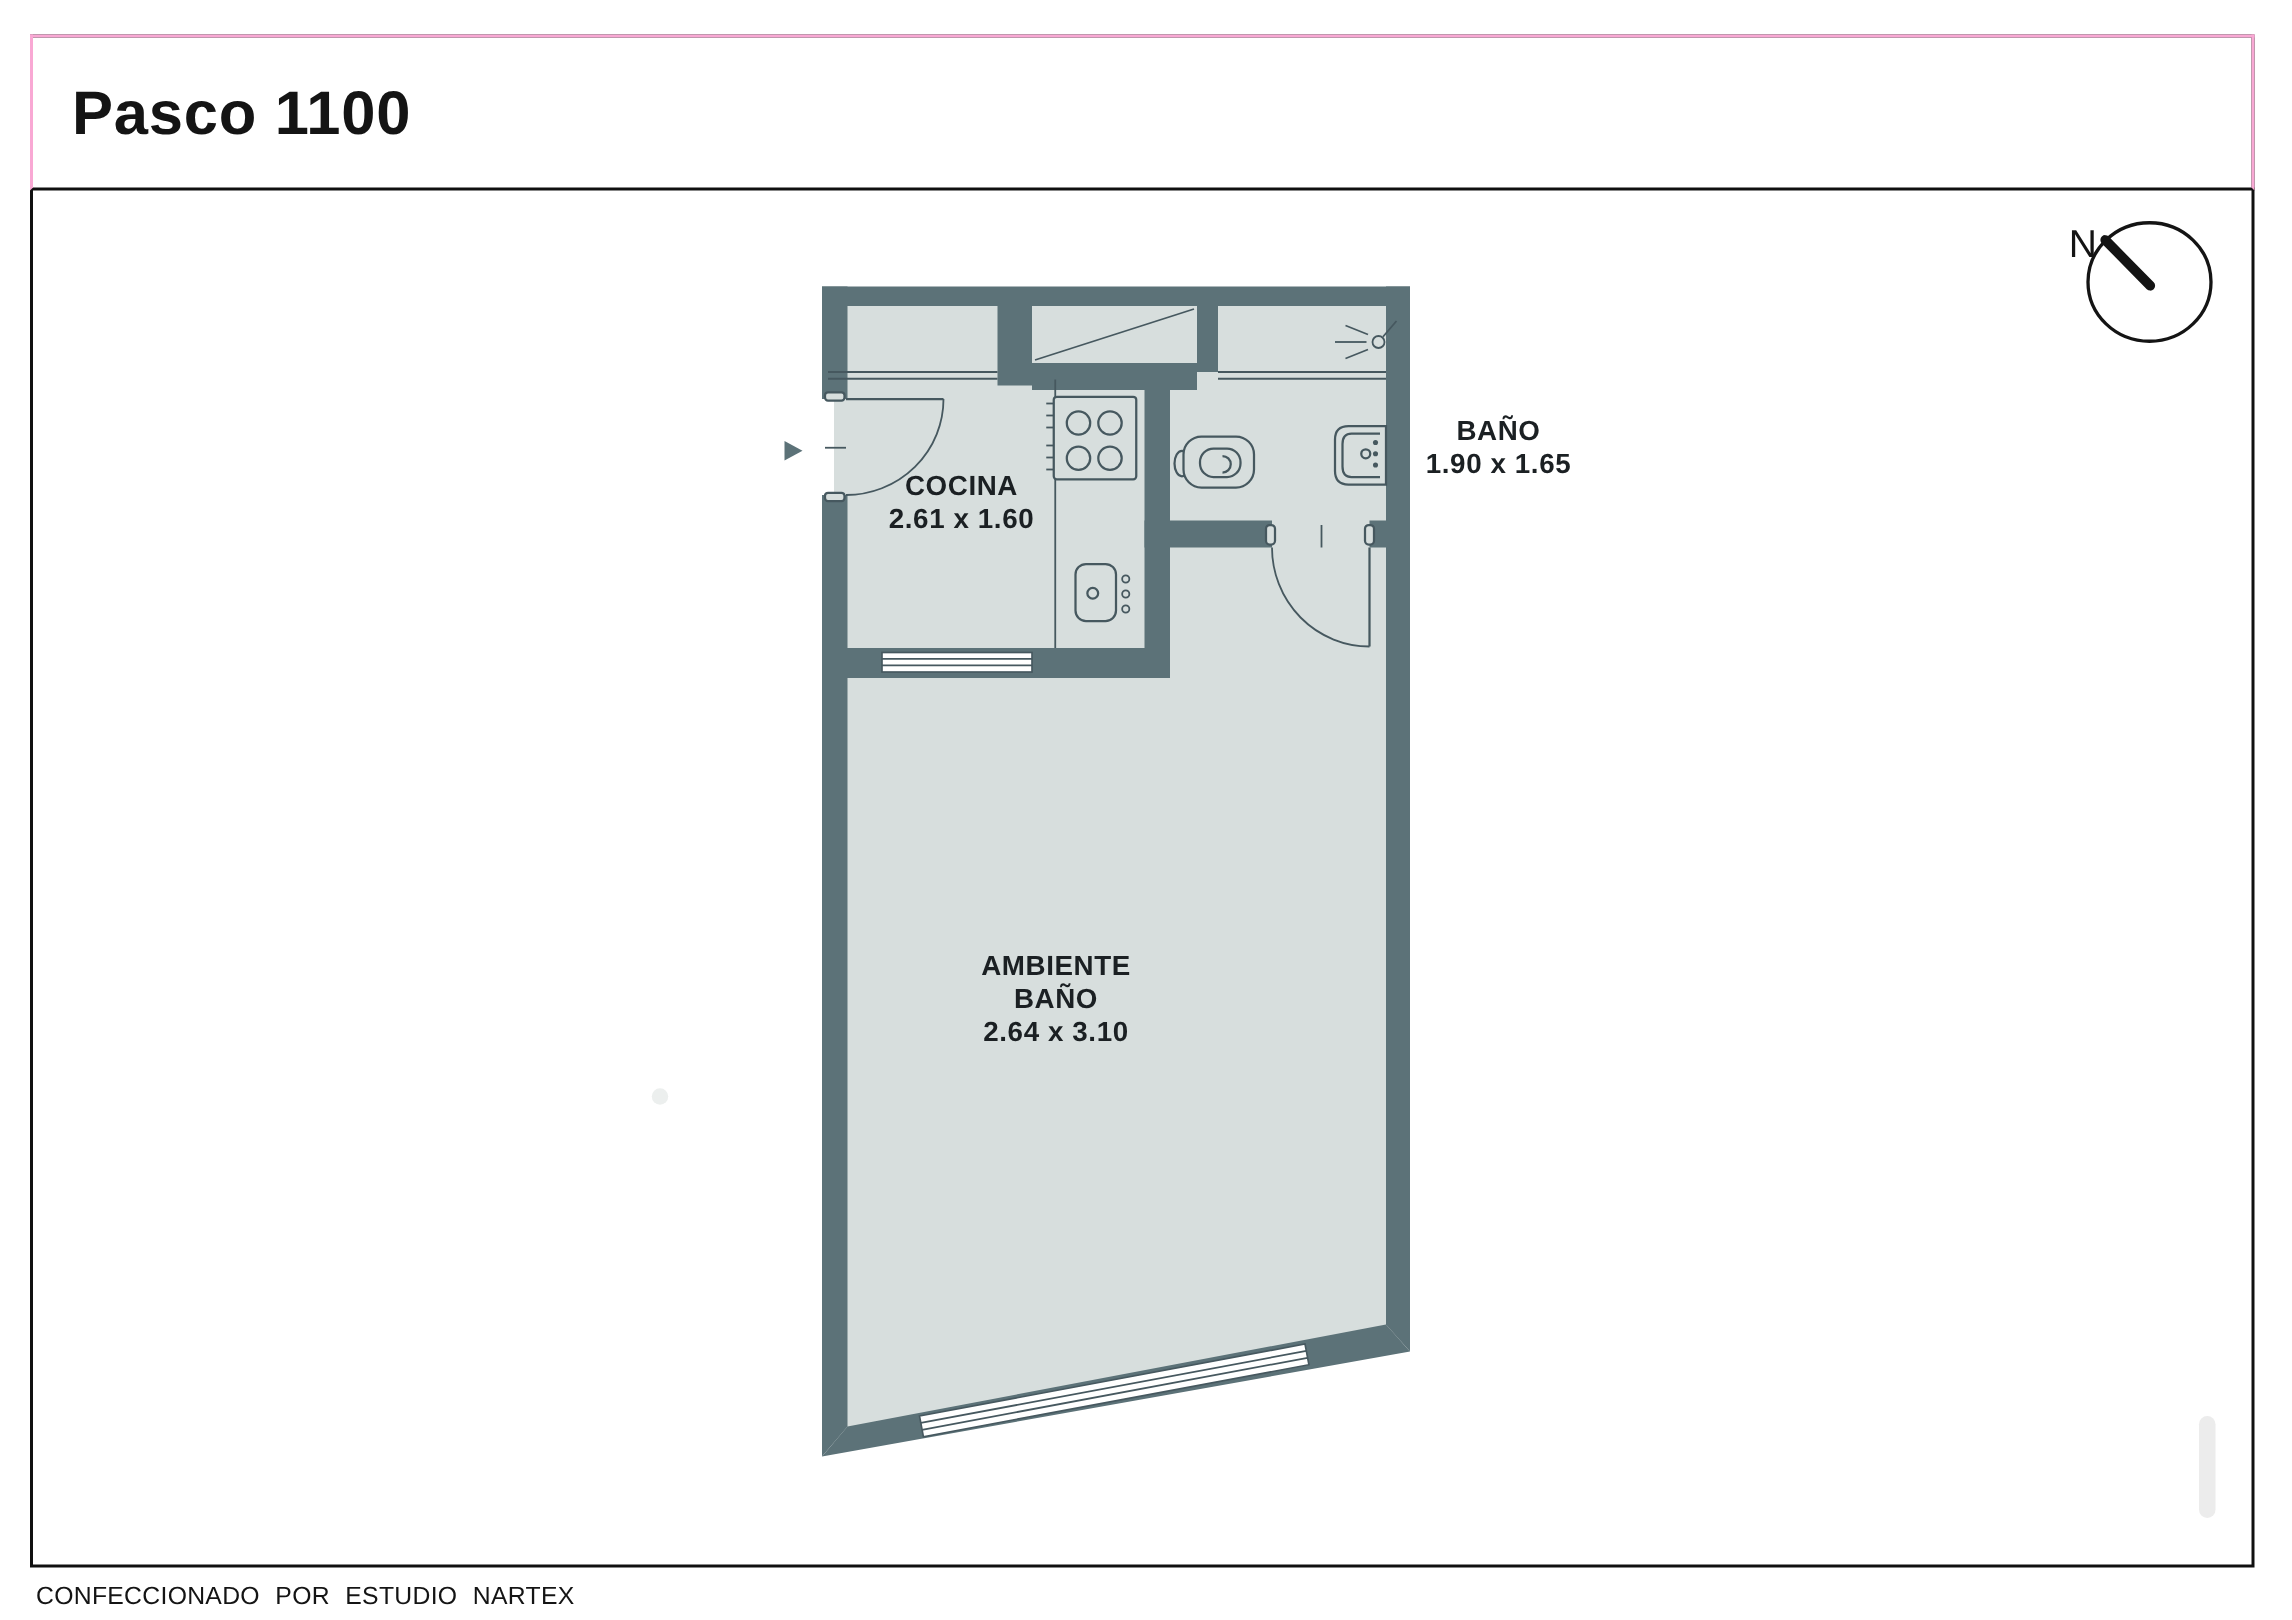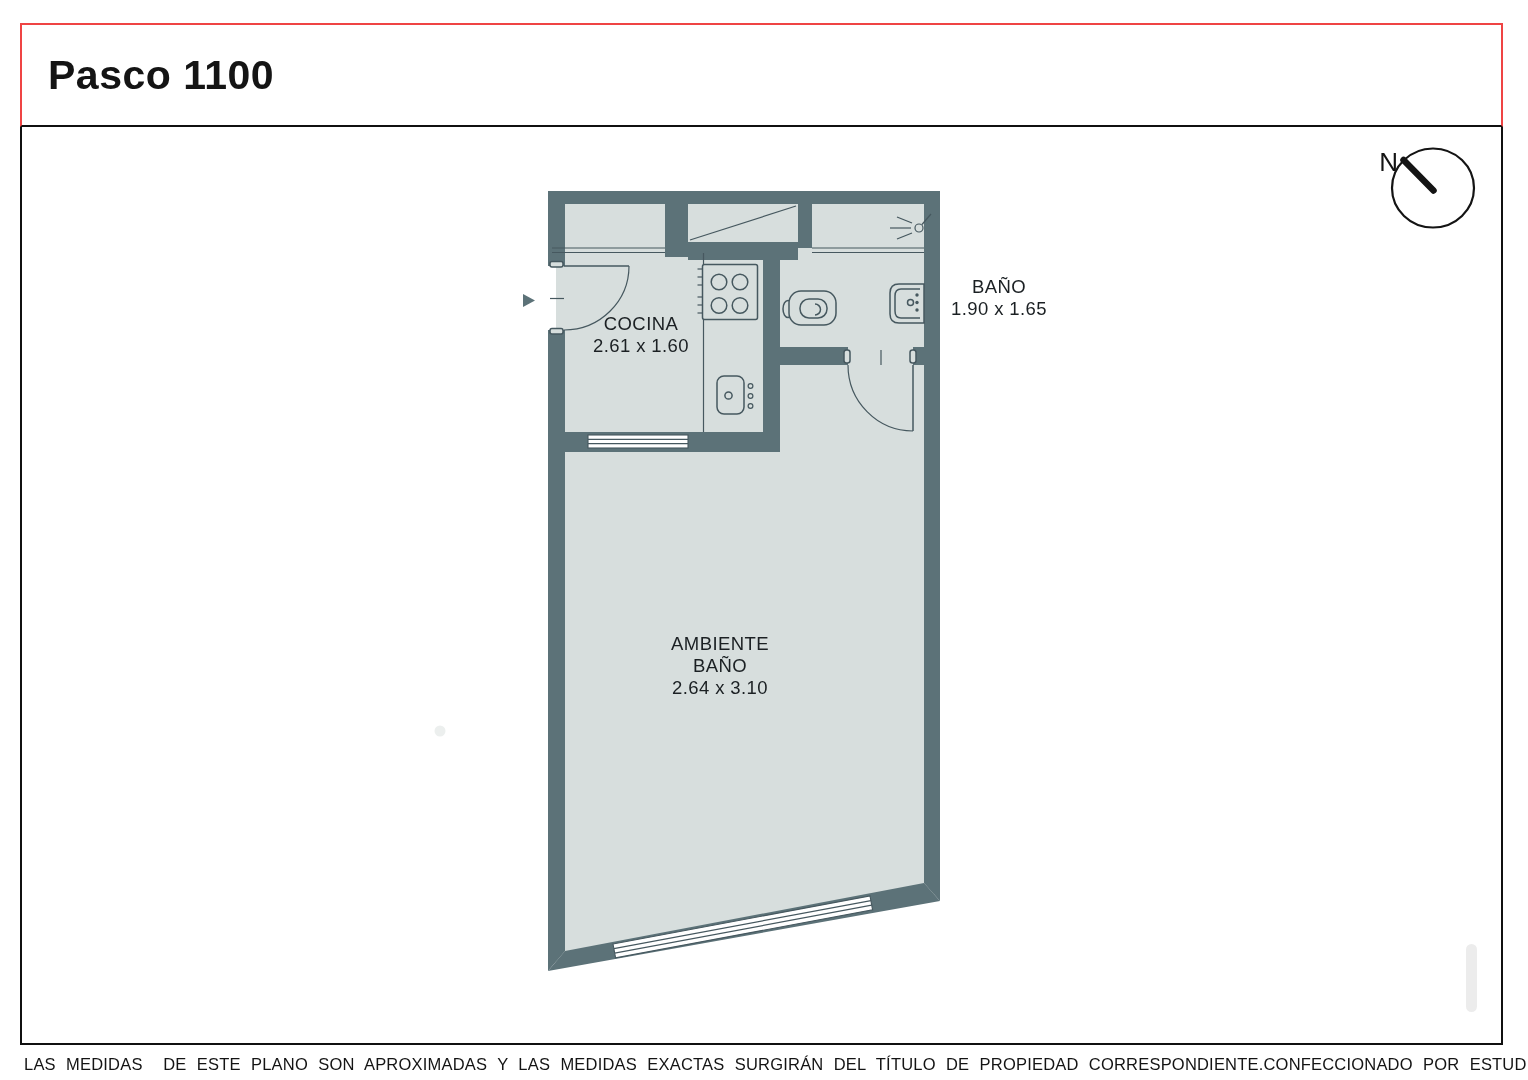--- a/index.html
+++ b/index.html
@@ -7,39 +7,39 @@
     width:1528px;height:1080px;position:relative;background:#ffffff;
     font-family:"Liberation Sans", sans-serif;color:var(--ink,#141414);
     overflow:hidden;
   }
   .frame{
     position:absolute;left:20px;top:23px;width:1479px;height:1018px;
     border:2px solid #101010;
   }
   .title-box{
     position:absolute;left:20px;top:23px;width:1479px;height:100px;
-    border:2px solid #ef4444;border-bottom:2px solid #101010;
+    border:2px solid #f9a8d4;border-bottom:2px solid #101010;
     display:flex;align-items:center;
   }
   .title-box .title{
     margin-left:26px;font-size:41px;font-weight:bold;letter-spacing:.5px;color:#141414;
   }
   svg.plan{position:absolute;left:0;top:0;width:1528px;height:1080px;}
   .wall{fill:var(--wall);}
   .floor{fill:var(--floor);}
   .ln{stroke:var(--line);stroke-width:1.5;fill:none;}
   .lnt{stroke:var(--line);stroke-width:1.2;fill:none;}
   .fxf{fill:var(--floor);stroke:var(--line);stroke-width:1.5;}
   .win{fill:var(--white);stroke:var(--line);stroke-width:1.1;}
   .inkln{stroke:var(--ink);fill:none;}
   .dotfill{fill:var(--line);}
   .room-label{
     position:absolute;transform:translate(-50%,-50%);
     font-size:18.5px;line-height:22px;letter-spacing:.4px;color:#1b2023;
-    text-align:center;white-space:nowrap;font-weight:400;
+    text-align:center;white-space:nowrap;font-weight:700;
   }
   .footer{
     position:absolute;left:24px;top:1055px;width:1482px;
     display:flex;justify-content:space-between;align-items:flex-start;
     font-size:16.5px;letter-spacing:.2px;word-spacing:5.5px;color:#141414;
     white-space:pre;
   }
   .compass-n{
     font-size:26px;font-weight:500;fill:#141414;
     font-family:"Liberation Sans",sans-serif;
@@ -177,24 +177,23 @@
 <div class="room-label" style="left:641px;top:335px;text-align:center;">
   <div>COCINA</div>
   <div>2.61 x 1.60</div>
 </div>
 
 <div class="room-label" style="left:999px;top:298px;">
   <div>BAÑO</div>
   <div>1.90 x 1.65</div>
 </div>
 
-<div class="room-label" style="left:720px;top:666px;">
+<div class="room-label" style="left:704px;top:666px;">
   <div>AMBIENTE</div>
   <div>BAÑO</div>
   <div>2.64 x 3.10</div>
 </div>
 
 <div class="scrollbar-thumb"></div>
 
 <div class="footer">
-  <span>LAS MEDIDAS  DE ESTE PLANO SON APROXIMADAS Y LAS MEDIDAS EXACTAS SURGIRÁN DEL TÍTULO DE PROPIEDAD CORRESPONDIENTE.</span>
   <span>CONFECCIONADO POR ESTUDIO NARTEX</span>
 </div>
 
 </body></html>

